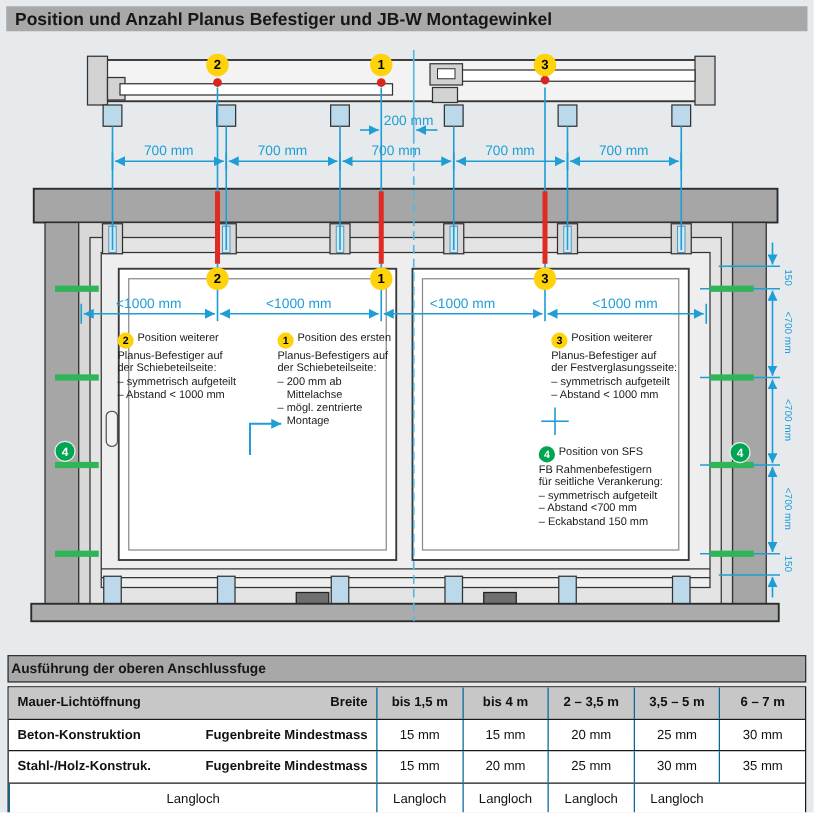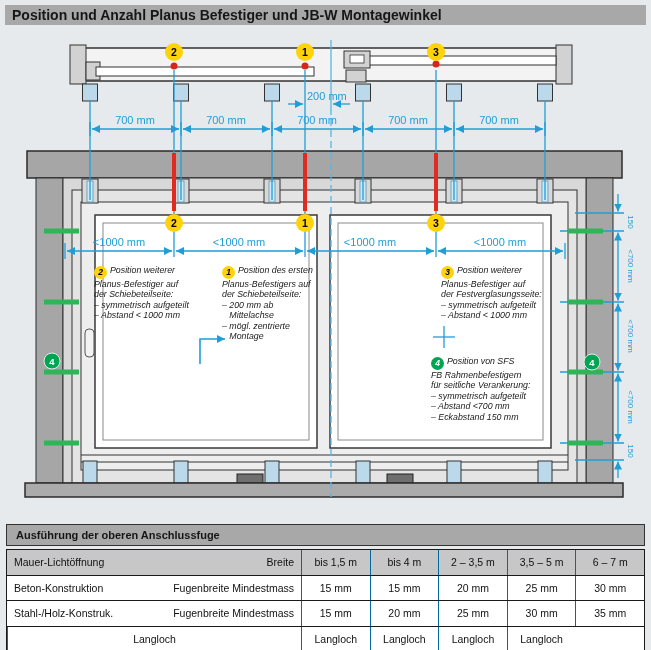--- a/index.html
+++ b/index.html
@@ -7,37 +7,37 @@
         font-family:"Liberation Sans",sans-serif;}
   .titlebar{position:absolute;left:5px;top:5px;width:641px;height:20px;background:#a8a8a8;
             color:#161616;font-size:14px;font-weight:bold;line-height:20px;padding-left:7px;
             box-sizing:border-box;}
   svg{position:absolute;left:0;top:0;}
   svg text{font-family:"Liberation Sans",sans-serif;}
   .dimtxt{fill:#1f9ed6;font-size:11px;}
   .sidetxt{fill:#1f9ed6;font-size:8px;}
   .badgetxt{fill:#000;font-size:10.5px;font-weight:bold;text-anchor:middle;}
   .gbadgetxt{fill:#fff;font-size:9.5px;font-weight:bold;text-anchor:middle;}
-  .note{position:absolute;font-size:8.8px;line-height:1.18;color:#1a1a1a;font-style:italic;}
+  .note{position:absolute;font-size:8.8px;line-height:1.18;color:#1a1a1a;}
   .note .badge{display:inline-block;width:13px;height:13px;border-radius:50%;background:#ffd30b;
                color:#000;font-weight:bold;font-size:8.5px;text-align:center;line-height:13px;
                margin-right:3px;vertical-align:-2px;}
   .note .badge.green{background:#00a551;color:#fff;}
   .note .txt{white-space:pre-wrap;}
   .bottomblock{position:absolute;left:6px;top:524px;width:639px;}
   .tbl-title{background:#a8a8a8;border:1px solid #333;color:#161616;font-size:11px;font-weight:bold;
-             height:20px;line-height:20px;padding-left:9px;margin-bottom:3px;}
+             height:20px;line-height:20px;padding-left:2px;margin-bottom:3px;}
   .tbl{border:1.5px solid #1a1a1a;background:#fff;}
   .trow{display:grid;grid-template-columns:294px repeat(5,1fr);height:24.5px;border-top:1px solid #1a1a1a;}
   .trow:first-child{border-top:none;}
   .trow.hdr{background:#c7c7c7;}
   .cell{display:flex;align-items:center;justify-content:center;font-size:10.5px;color:#111;
         border-left:1px solid #0369a1;}
   .cell.first{justify-content:space-between;border-left:none;padding:0 7px;}
-  .b{font-weight:normal;}
+  .b{font-weight:bold;}
 </style>
 </head>
 <body>
 
 <div class="page">
 
   <svg width="651" height="524" viewBox="0 0 651 524">
     <defs>
       <marker id="arr" viewBox="0 0 10 10" refX="10" refY="5" markerWidth="8" markerHeight="8" orient="auto-start-reverse" markerUnits="userSpaceOnUse">
         <path d="M0,0 L10,5 L0,10 z" fill="#1f9ed6"></path>

